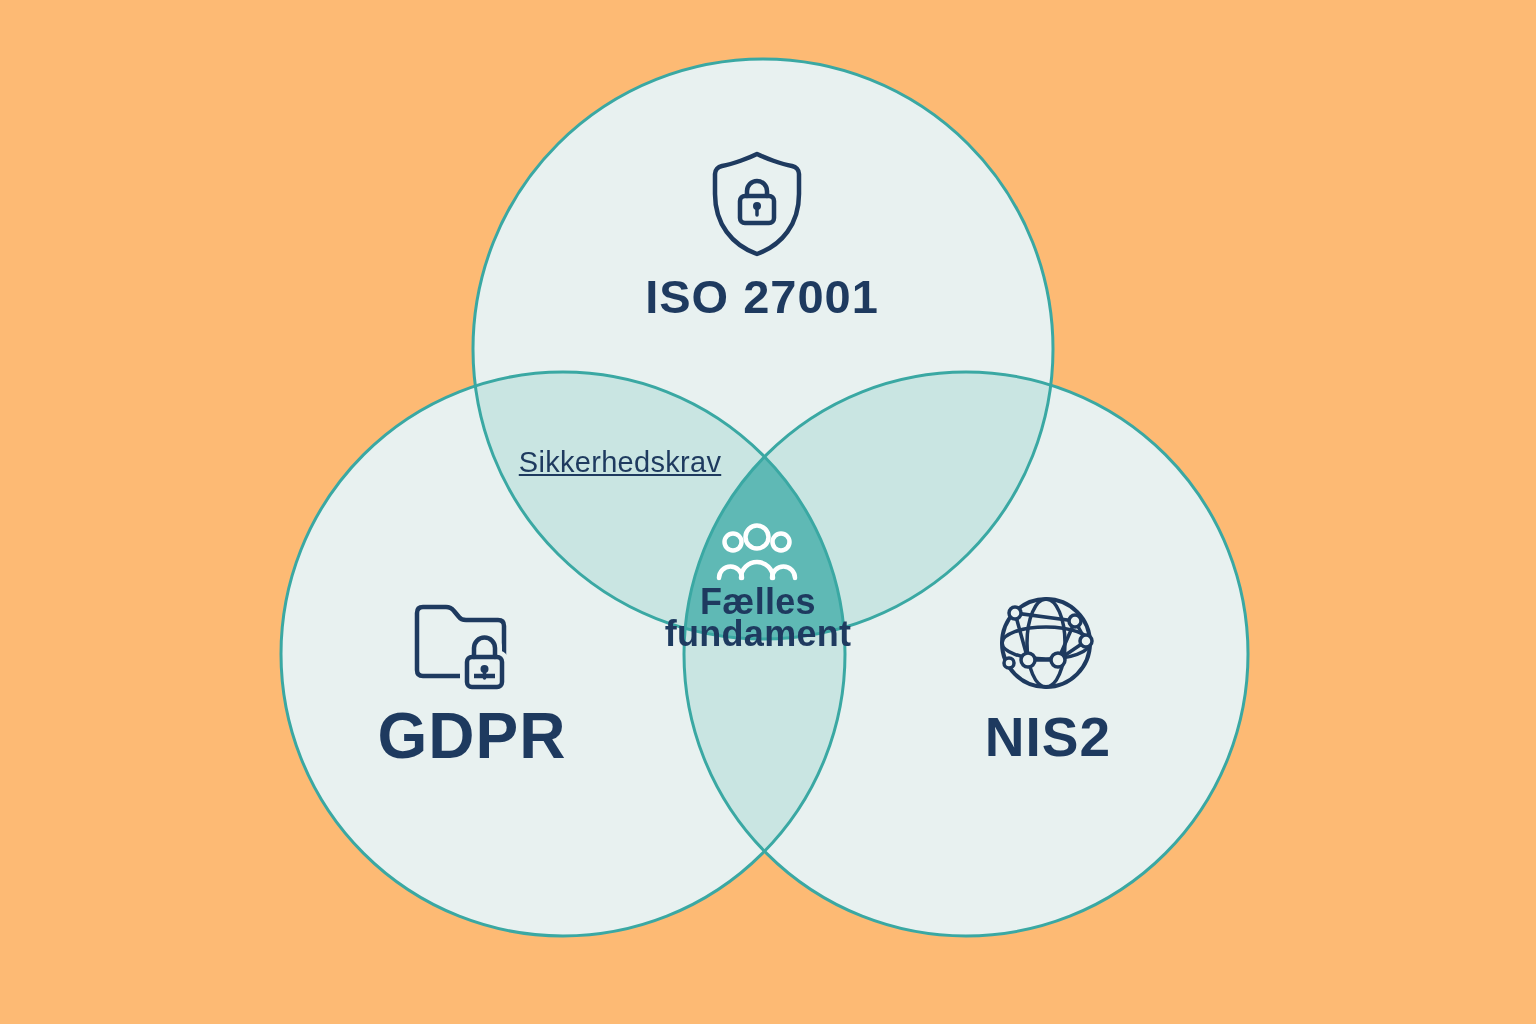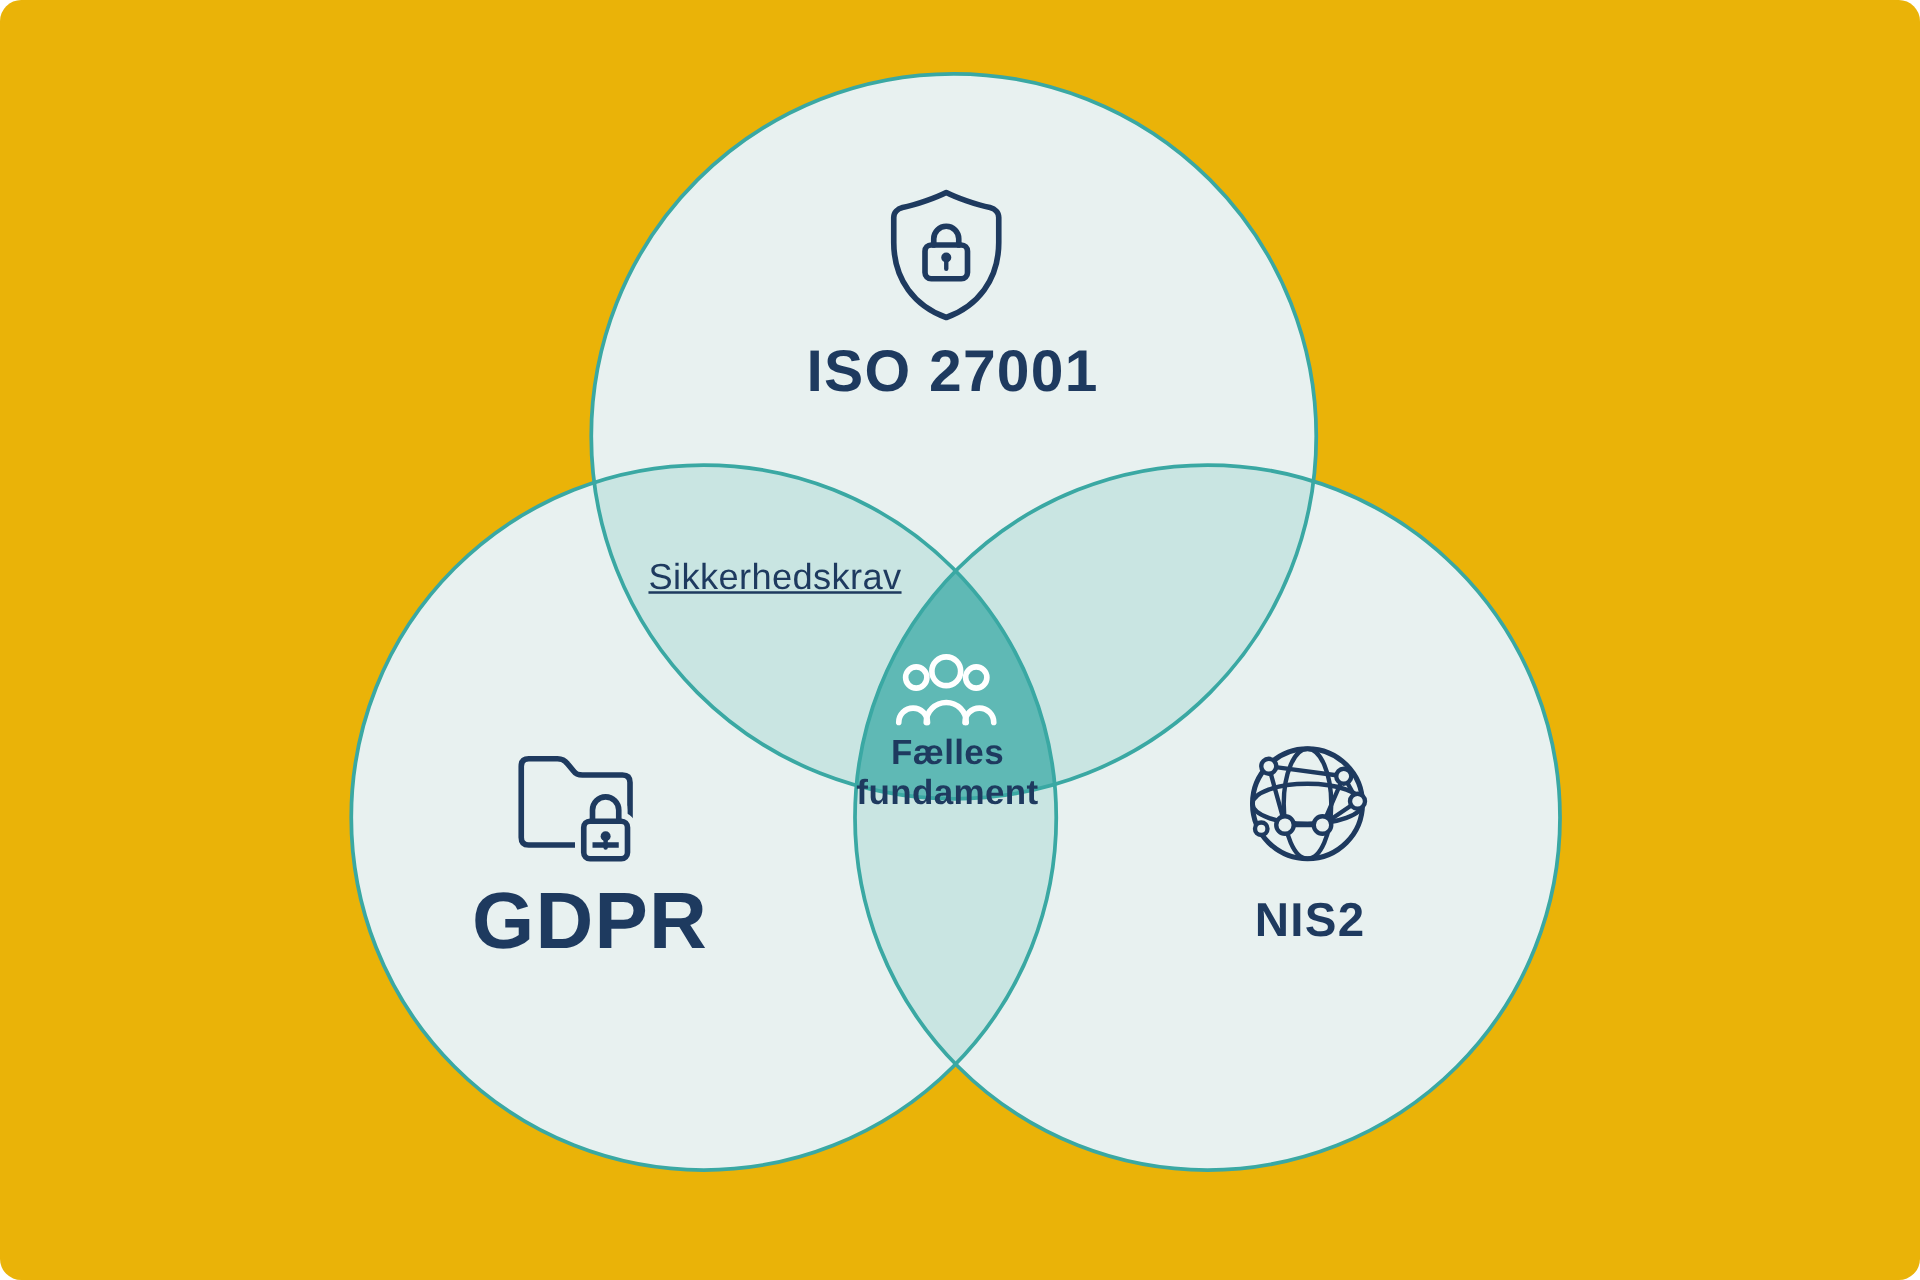--- a/index.html
+++ b/index.html
@@ -1,40 +1,39 @@
 <!DOCTYPE html>
 <html><head>
 <meta charset="utf-8">
 <style>
   html,body{margin:0;padding:0;background:#ffffff;}
   .stage{
     position:relative;
     width:1536px;height:1024px;
-    background:#eab308;
+    background:#fdba74;
     overflow:hidden;
     font-family:"Liberation Sans","DejaVu Sans",sans-serif;
-    border-radius:17px;
   }
   .stage svg{position:absolute;left:0;top:0;}
   .lbl{
     position:absolute;
     transform:translate(-50%,-50%);
     color:#1e3a5f;
     text-align:center;
     white-space:nowrap;
     user-select:none;
   }
   .lbl-set{font-weight:700;letter-spacing:1px;}
   .lbl-iso{left:762px;top:296px;font-size:47px;}
   .lbl-gdpr{left:472px;top:736px;font-size:64px;}
-  .lbl-nis2{left:1048px;top:737px;font-size:38px;}
+  .lbl-nis2{left:1048px;top:737px;font-size:55px;}
   .lbl-pair{font-size:29px;font-weight:500;line-height:34px;letter-spacing:.3px;text-decoration:underline;}
   .lbl-sikkerhed{left:620px;top:462px;}
   .lbl-overlap{left:903px;top:468px;}
-  .lbl-center{left:758px;top:618px;font-size:28px;font-weight:600;line-height:32px;letter-spacing:.3px;}
+  .lbl-center{left:758px;top:618px;font-size:36px;font-weight:600;line-height:32px;letter-spacing:.3px;}
 </style>
 </head>
 <body>
 
 <div class="stage">
 
   <svg width="1536" height="1024" viewBox="0 0 1536 1024">
     <defs>
       <clipPath id="clip-top">
           <circle cx="763" cy="349" r="290"></circle>

